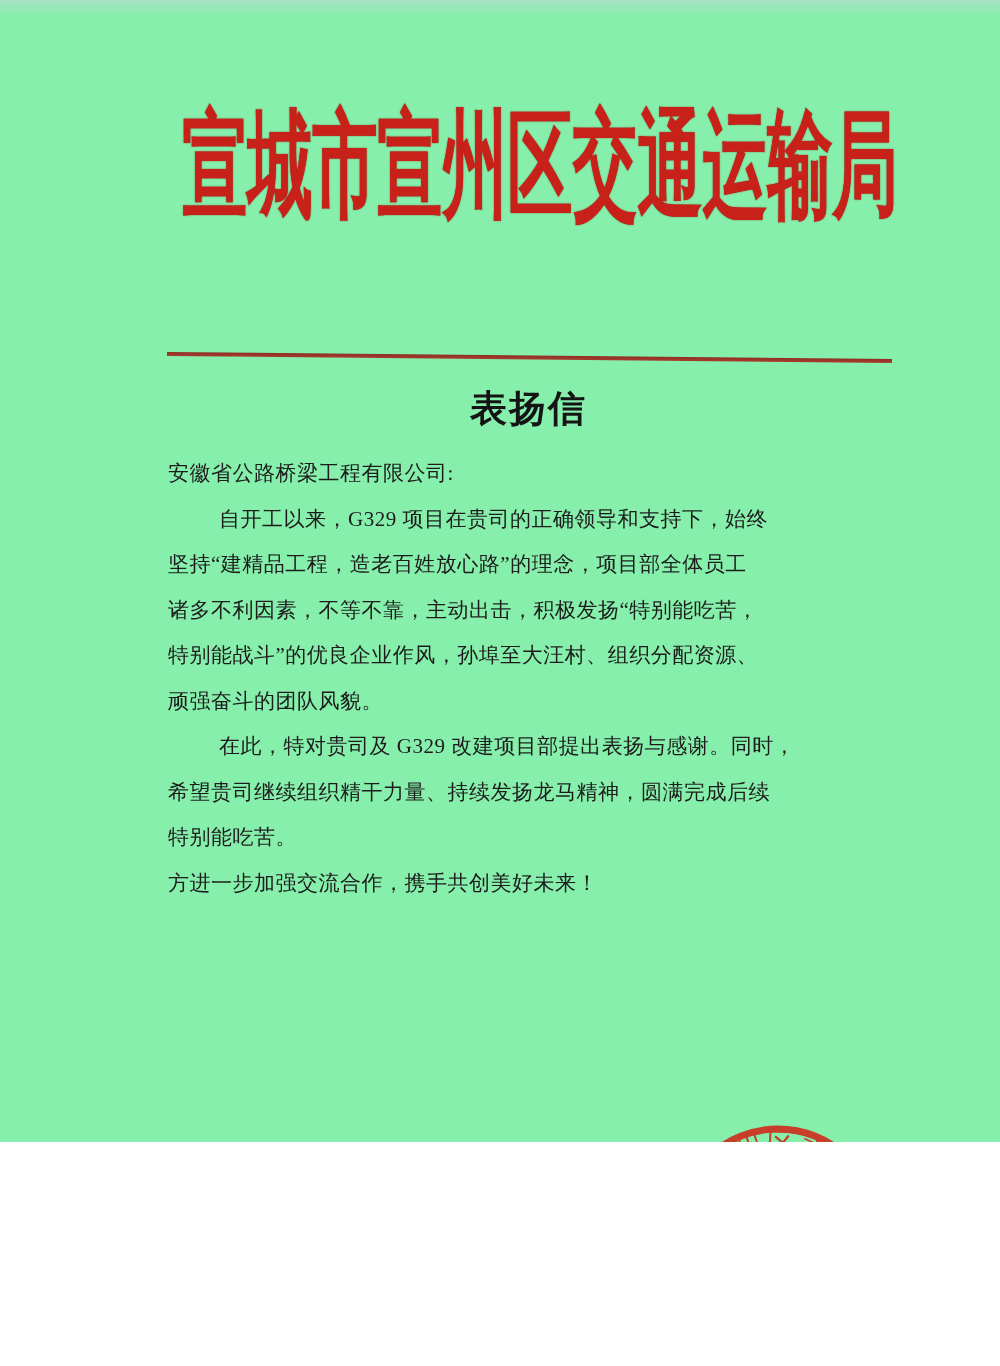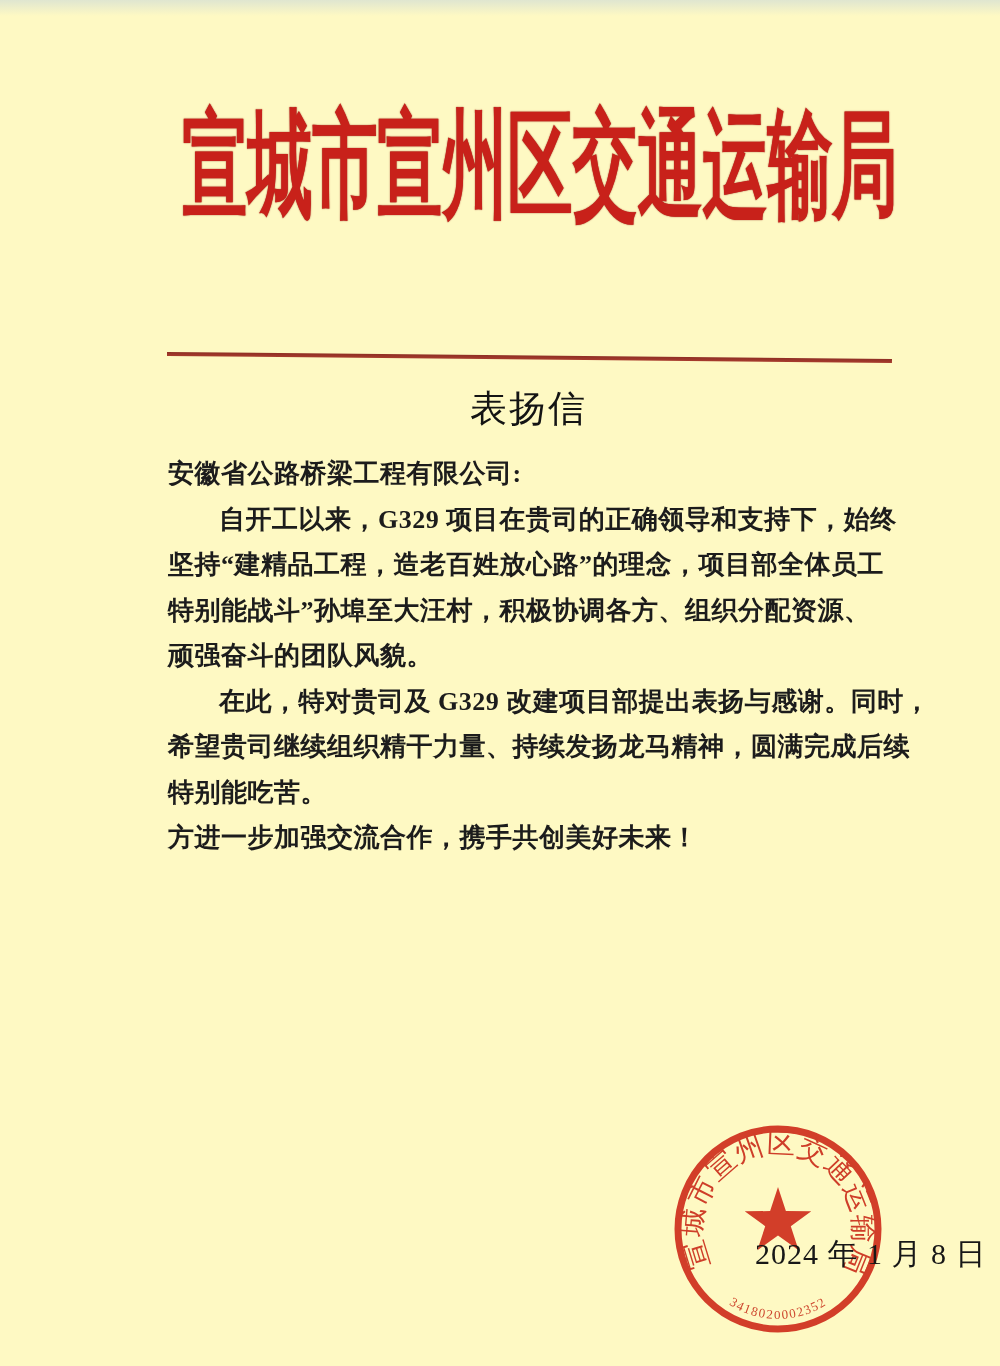--- a/index.html
+++ b/index.html
@@ -1,19 +1,19 @@
 <!DOCTYPE html>
 <html><head>
 <meta charset="utf-8">
 <style>
   html,body{margin:0;padding:0;}
   .page{
     position:relative;
-    width:1000px;height:1366px;
-    background:#fef9c3;
+    width:1000px;height:1142px;
+    background:#86efac;
     overflow:hidden;
     font-family:"Liberation Serif","DejaVu Serif",serif;
   }
   .scan-tint{
     position:absolute;top:0;left:0;right:0;height:16px;
     background:linear-gradient(180deg, rgba(198,214,219,0.55), rgba(255,255,255,0));
     pointer-events:none;
   }
   .agency-title{
     position:absolute;top:86px;left:40px;width:1000px;
@@ -26,30 +26,30 @@
     transform:scaleY(1.8);transform-origin:top center;
     text-shadow:0 0 1px #8d1a10;
   }
   .red-rule{
     position:absolute;top:352px;left:167px;width:725px;height:3.5px;
     background:linear-gradient(180deg,#8e2f24,#a83c2e);
     transform:rotate(0.55deg);transform-origin:left center;
   }
   .letter-title{
     position:absolute;top:384px;left:470px;
-    font-size:37px;font-weight:normal;color:#141414;
+    font-size:37px;font-weight:bold;color:#141414;
     letter-spacing:2px;white-space:nowrap;
   }
   .letter-body{
     position:absolute;top:451px;left:168px;width:745px;
     color:#1c1c1c;
   }
   .line{
-    font-size:26px;line-height:45.5px;
-    letter-spacing:0.5px;white-space:nowrap;font-weight:bold;
+    font-size:21px;line-height:45.5px;
+    letter-spacing:0.5px;white-space:nowrap;
   }
   .line.indent{padding-left:51px;}
   .doc-date{
     position:absolute;top:1234px;left:711px;
     font-size:30px;color:#171717;letter-spacing:1px;
     white-space:nowrap;z-index:3;margin-left:44px;
   }
   .seal{
     position:absolute;top:1119px;left:668px;width:220px;height:220px;
     z-index:2;opacity:0.92;
@@ -68,21 +68,22 @@
   </div>
 
   <div class="red-rule"></div>
 
   <div class="letter-title">表扬信</div>
 
   <div class="letter-body">
     <div class="line">安徽省公路桥梁工程有限公司:</div>
     <div class="line indent">自开工以来，G329 项目在贵司的正确领导和支持下，始终</div>
     <div class="line">坚持“建精品工程，造老百姓放心路”的理念，项目部全体员工</div>
-    <div class="line">特别能战斗”孙埠至大汪村，积极协调各方、组织分配资源、</div>
+    <div class="line">诸多不利因素，不等不靠，主动出击，积极发扬“特别能吃苦，</div>
+    <div class="line">特别能战斗”的优良企业作风，孙埠至大汪村、组织分配资源、</div>
     <div class="line">顽强奋斗的团队风貌。</div>
     <div class="line indent">在此，特对贵司及 G329 改建项目部提出表扬与感谢。同时，</div>
     <div class="line">希望贵司继续组织精干力量、持续发扬龙马精神，圆满完成后续</div>
     <div class="line">特别能吃苦。</div>
     <div class="line">方进一步加强交流合作，携手共创美好未来！</div>
   </div>
 
   <div class="doc-date">2024 年 1 月 8 日</div>
 
   <svg class="seal" viewBox="0 0 220 220" aria-hidden="true">

